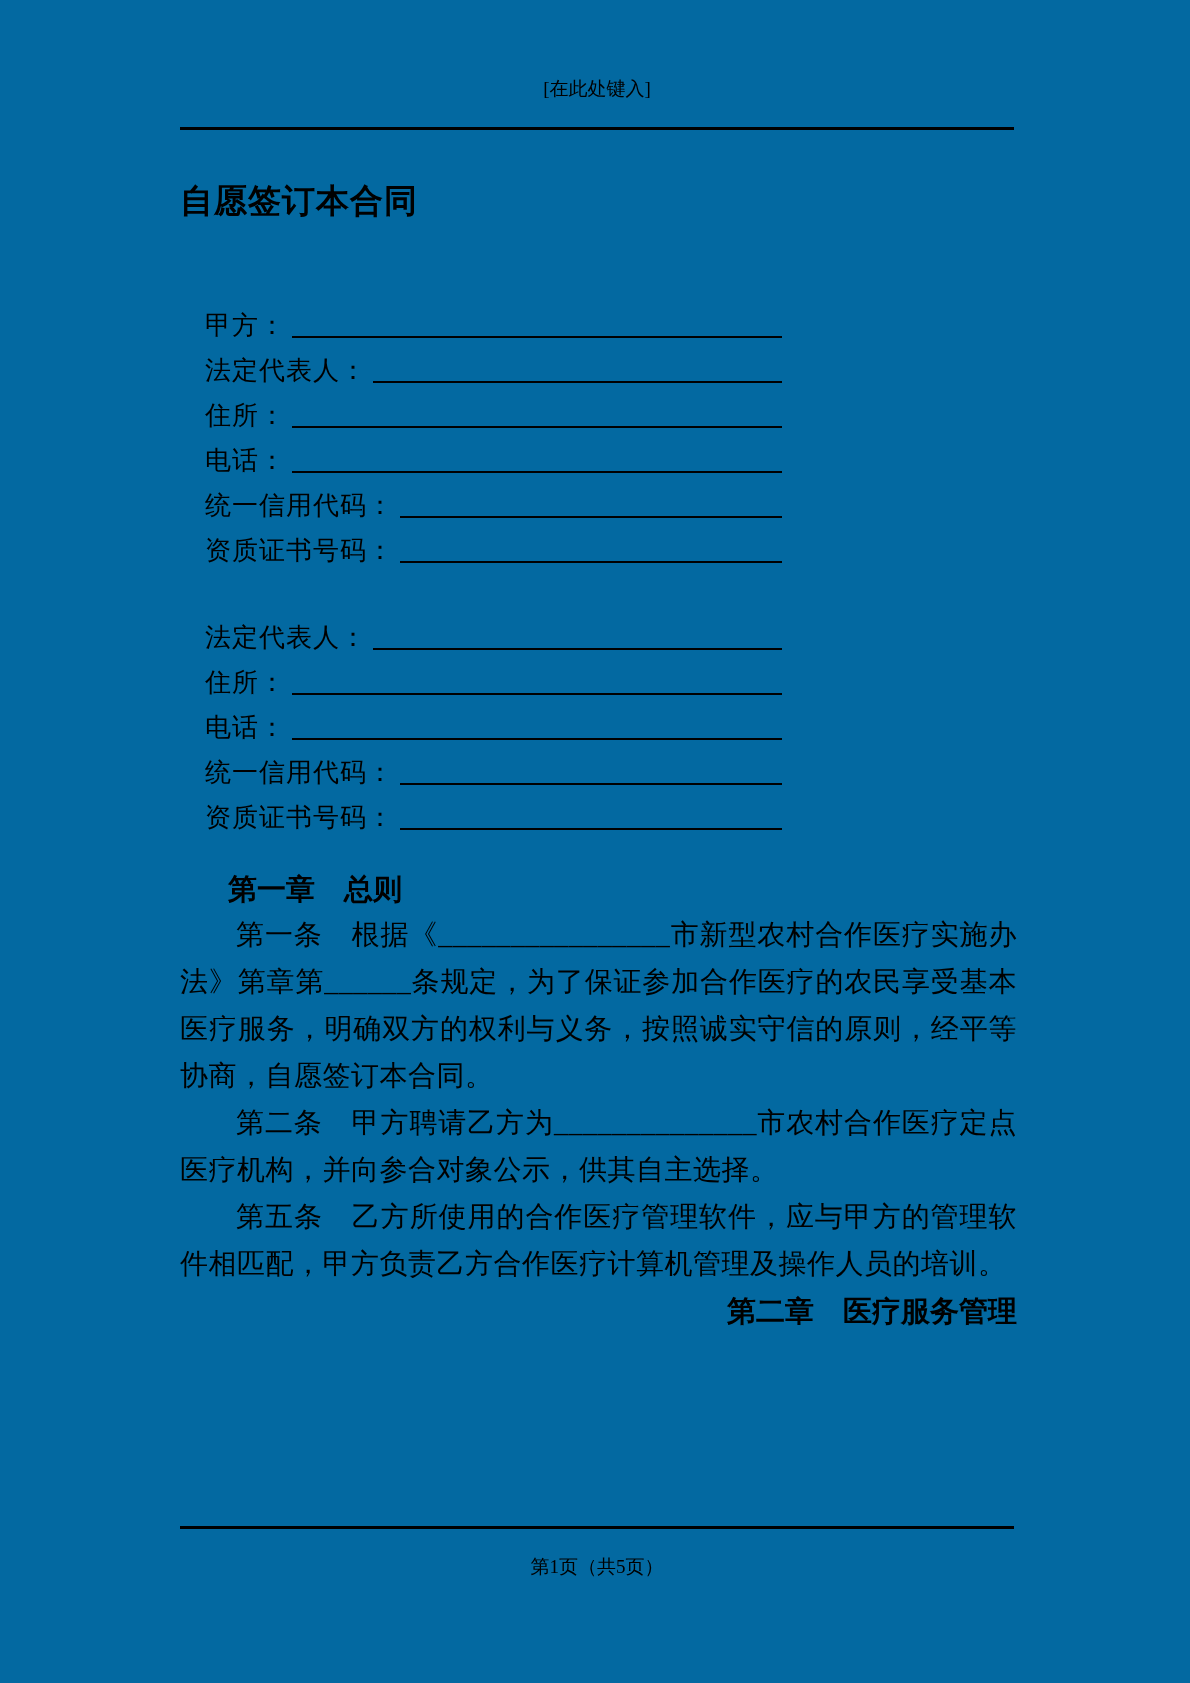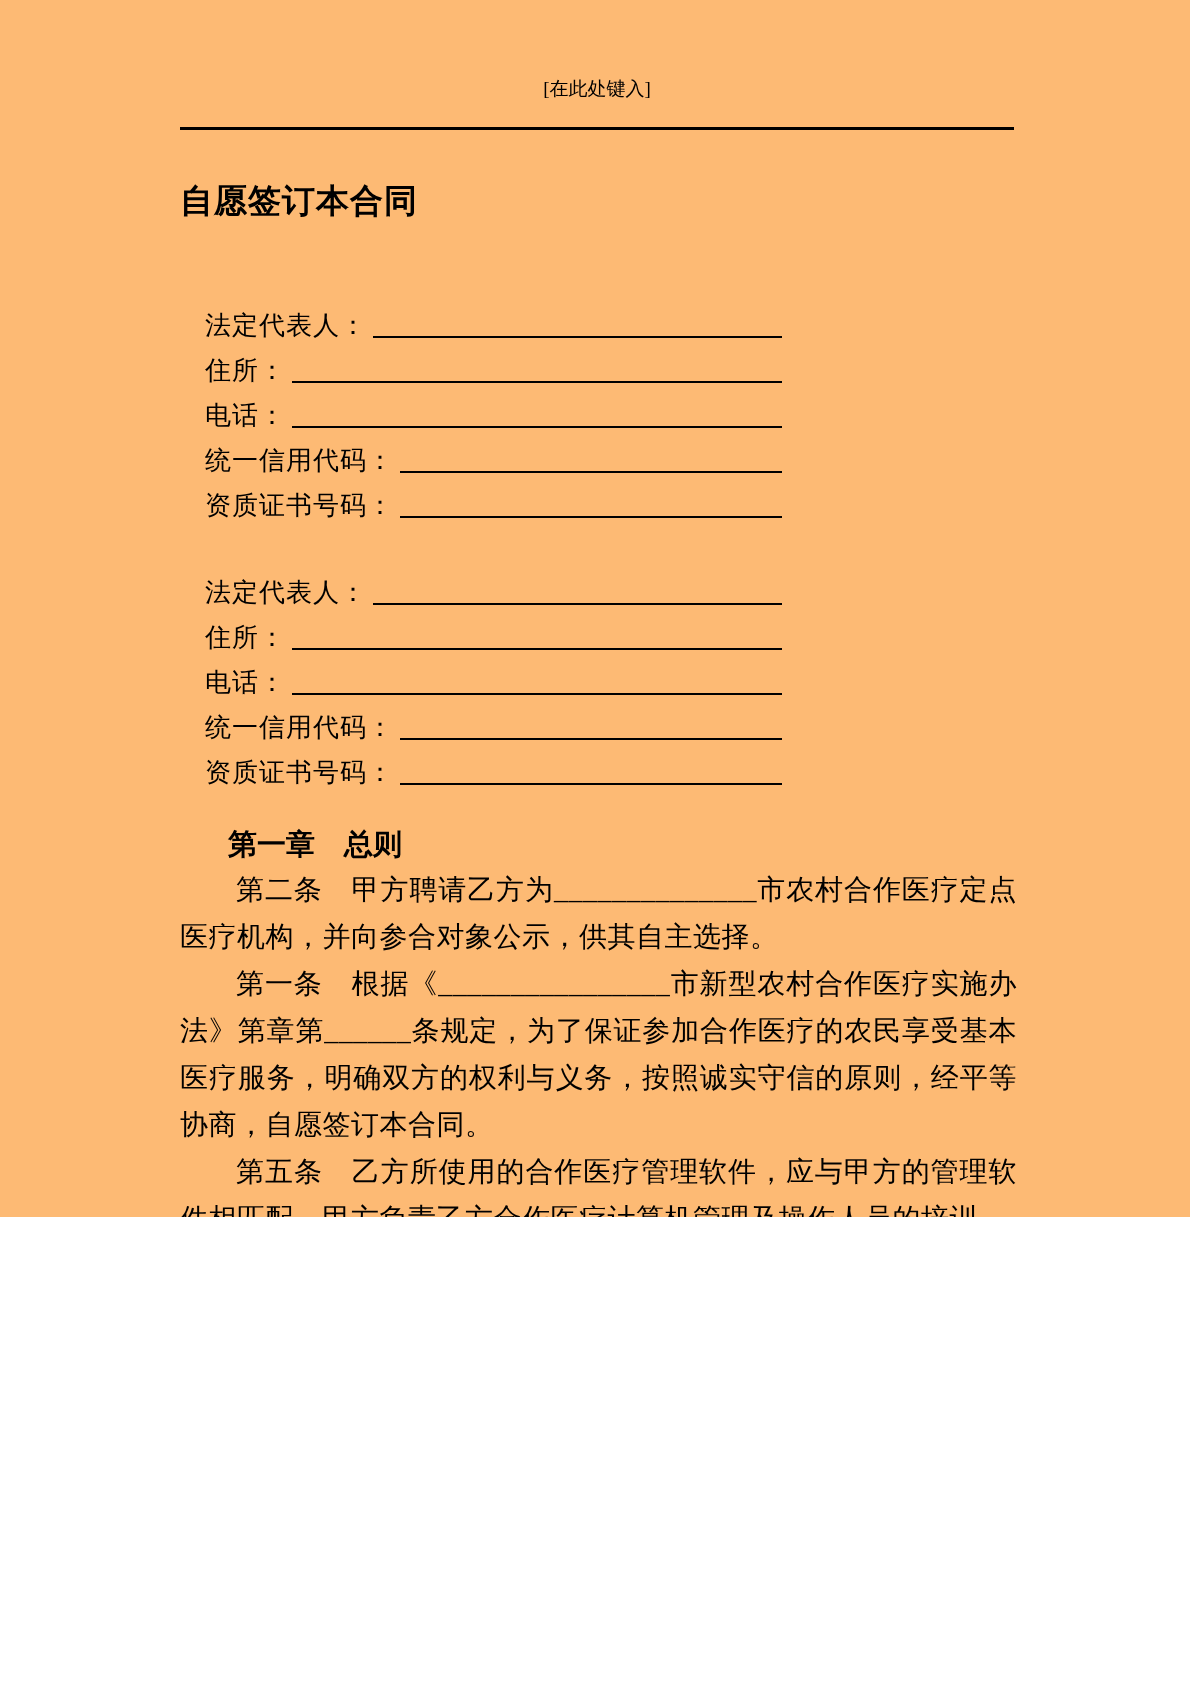--- a/index.html
+++ b/index.html
@@ -1,20 +1,20 @@
 <!DOCTYPE html>
 <html lang="zh"><head>
 <meta charset="utf-8">
 <style>
   html, body { margin: 0; padding: 0; background: #ffffff; }
   .page {
     position: relative;
     width: 1190px;
-    height: 1217px;
-    background: #fdba74;
+    height: 1683px;
+    background: #0369a1;
     color: #000000;
     font-family: "Liberation Serif", "DejaVu Serif", serif;
     overflow: hidden;
   }
   
   .doc-header { margin: 0 176px 0 180px; }
   .header-text {
     padding-top: 76px;
     text-align: center;
     font-size: 19px;
@@ -98,20 +98,24 @@
 
   <div class="doc-header">
     <div class="header-text">[在此处键入]</div>
     <div class="header-rule"></div>
   </div>
 
   <h1 class="doc-title">自愿签订本合同</h1>
 
   <div class="party-block first">
     <div class="field-row">
+      <span class="field-label">甲方：</span>
+      <span class="field-blank"></span>
+    </div>
+    <div class="field-row">
       <span class="field-label">法定代表人：</span>
       <span class="field-blank"></span>
     </div>
     <div class="field-row">
       <span class="field-label">住所：</span>
       <span class="field-blank"></span>
     </div>
     <div class="field-row">
       <span class="field-label">电话：</span>
       <span class="field-blank"></span>
@@ -145,21 +149,25 @@
     </div>
     <div class="field-row">
       <span class="field-label">资质证书号码：</span>
       <span class="field-blank"></span>
     </div>
   </div>
 
   <h2 class="chapter">第一章　总则</h2>
 
   <div class="articles">
+    <p class="article">第一条　根据《________________市新型农村合作医疗实施办法》第章第______条规定，为了保证参加合作医疗的农民享受基本医疗服务，明确双方的权利与义务，按照诚实守信的原则，经平等协商，自愿签订本合同。</p>
     <p class="article">第二条　甲方聘请乙方为______________市农村合作医疗定点医疗机构，并向参合对象公示，供其自主选择。</p>
-    <p class="article">第一条　根据《________________市新型农村合作医疗实施办法》第章第______条规定，为了保证参加合作医疗的农民享受基本医疗服务，明确双方的权利与义务，按照诚实守信的原则，经平等协商，自愿签订本合同。</p>
     <p class="article">第五条　乙方所使用的合作医疗管理软件，应与甲方的管理软件相匹配，甲方负责乙方合作医疗计算机管理及操作人员的培训。</p>
   </div>
 
   <h2 class="chapter second">第二章　医疗服务管理</h2>
 
+  <div class="doc-footer">
+    <div class="footer-rule"></div>
+    <div class="footer-text">第1页（共5页）</div>
+  </div>
 
 </div>
 
 </body></html>

